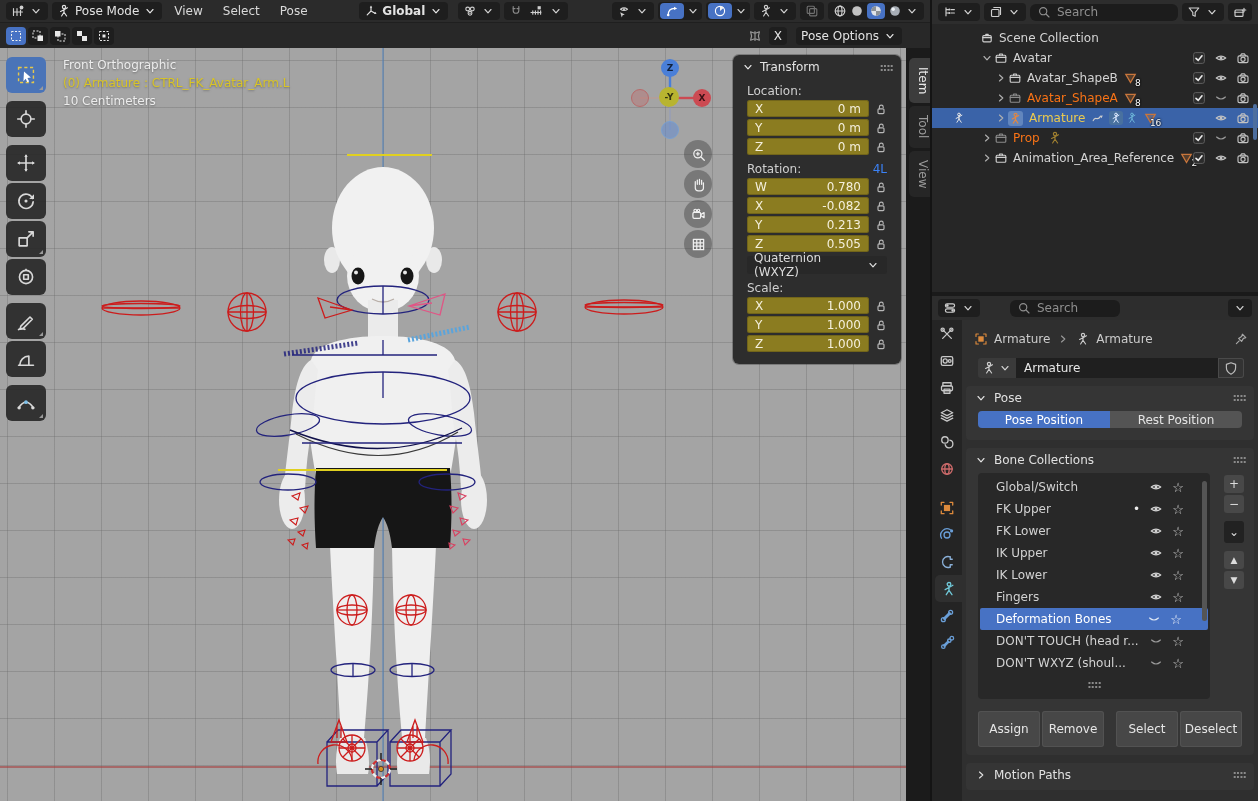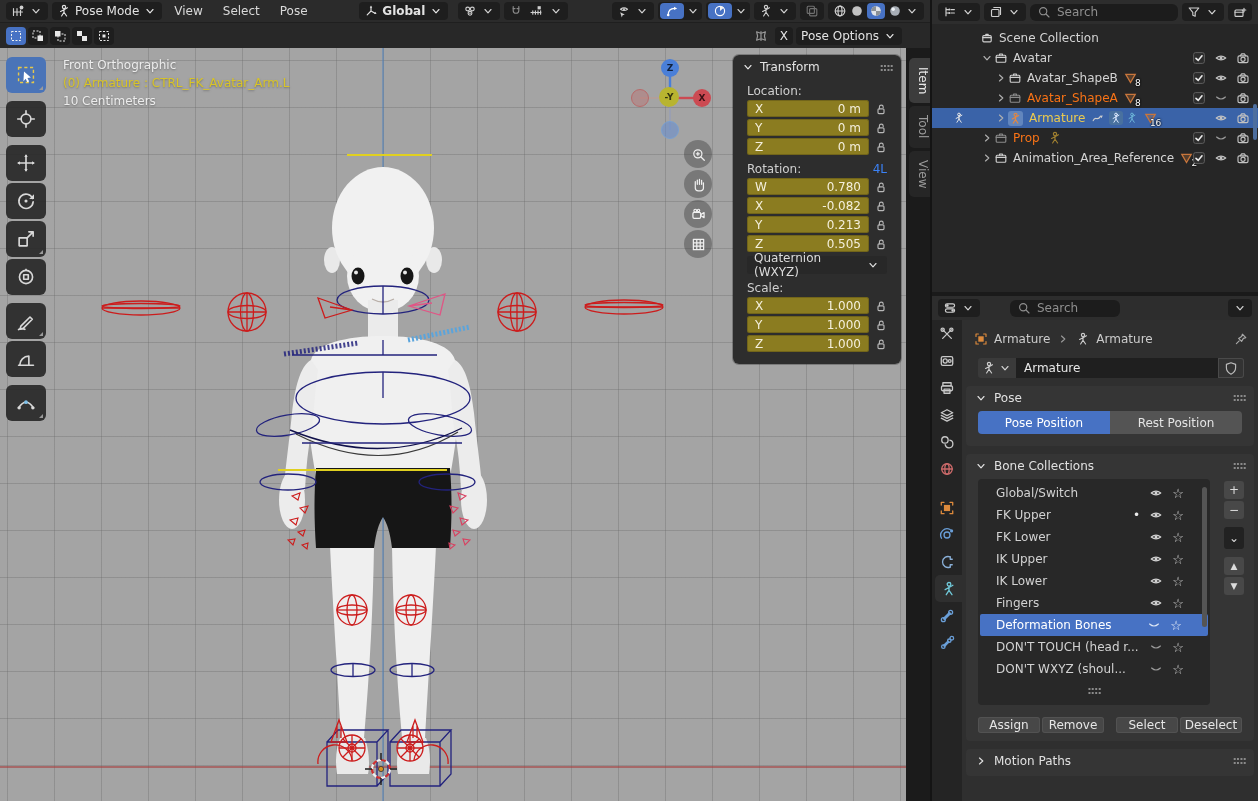--- a/index.html
+++ b/index.html
@@ -105,38 +105,38 @@
   #crumb{display:flex;align-items:center;gap:6px;padding:12px 10px 0 12px;color:#cccccc;}
   #idrow{display:flex;margin:12px 14px 0 16px;height:20px;}
   #idrow .dseg{background:#3a3a3a;border-radius:3px 0 0 3px;display:flex;align-items:center;
         padding:0 4px;gap:2px;color:#d0d0d0;}
   #idrow .name{flex:1;background:#1f1f1f;display:flex;align-items:center;padding:0 8px;color:#e8e8e8;}
   #idrow .fake{width:26px;background:#333;border-radius:0 3px 3px 0;display:flex;align-items:center;
         justify-content:center;color:#bdbdbd;box-shadow:inset 0 0 0 1px #4a4a4a;}
   .panel{background:#353535;border-radius:4px;margin:8px 4px 0 4px;padding-bottom:8px;}
   .panel.flat{padding-bottom:4px;}
   .phead2{display:flex;align-items:center;height:23px;padding:0 8px;gap:6px;color:#e0e0e0;}
-  .seg{display:flex;margin:2px 12px 4px 12px;height:23px;border-radius:4px;overflow:hidden;}
+  .seg{display:flex;margin:2px 12px 4px 12px;height:17px;border-radius:4px;overflow:hidden;}
   .seg div{flex:1;display:flex;align-items:center;justify-content:center;background:#545454;color:#e4e4e4;}
   .seg div.on{background:#4772c4;color:#fff;}
   #bclist{position:relative;margin:2px 44px 0 12px;background:#282828;border-radius:4px;padding:3px 0 8px 0;}
   .bcrow{height:22px;display:flex;align-items:center;padding:0 8px 0 18px;color:#d2d2d2;position:relative;}
   .bcrow.sel{background:#4772c4;color:#fff;border-radius:2px;margin:0 2px;padding-left:16px;}
   .bcrow .ricons{position:absolute;right:26px;display:flex;gap:9px;align-items:center;}
   .bcrow .star{font-size:13px;color:#cfcfcf;}
   .bcrow.sel .star{color:#eef2fa;}
   .bcdot{position:absolute;right:70px;color:#ececec;}
   #bcscroll{position:absolute;right:3px;top:8px;width:5px;height:140px;background:#555;border-radius:3px;}
   #bcside{position:absolute;right:10px;display:flex;flex-direction:column;gap:2px;}
   .sbtn{width:20px;height:18px;background:#484848;border-radius:3px;display:flex;align-items:center;
         justify-content:center;color:#dcdcdc;font-size:12px;}
   .sbtn.dark{background:#222;height:22px;margin:6px 0;}
   .sbtn.arr{font-size:9px;}
   #bcbtns{display:flex;margin:12px 12px 0 12px;gap:2px;}
-  #bcbtns .abtn{height:16px;background:#474747;border-radius:3px;flex:1;display:flex;align-items:center;
+  #bcbtns .abtn{height:36px;background:#474747;border-radius:3px;flex:1;display:flex;align-items:center;
         justify-content:center;color:#e6e6e6;box-shadow:inset 0 0 0 1px rgba(90,90,90,.6);}
   #bcbtns .sp{flex:0 0 8px;background:none;box-shadow:none;}
   .subpanel{display:flex;align-items:center;gap:6px;color:#cfcfcf;padding:12px 0 2px 24px;}
   .listdots{text-align:center;margin-top:4px;}
 </style>
 </head>
 <body>
 
 <div id="app">
 
@@ -305,21 +305,21 @@
           </svg>
         </div>
       </div>
     <div class="flex1"></div>
     <svg class="ic" viewBox="0 0 14 14" style="color:#9a9a9a">
         <path class="s" d="M7 2.5v9M6 4 2.6 2.8 3.6 7l-1 4.2L6 10M8 4l3.4-1.2L10.4 7l1 4.2L8 10"></path>
       </svg>
     <div class="wbtn txt" style="margin-left:4px">
       <span>X</span>
     </div>
-    <div class="wbtn txt" style="margin-right:22px">
+    <div class="wbtn txt" style="margin-left:6px;margin-right:22px">
       <span>Pose Options</span>
       <svg class="ic" viewBox="0 0 14 14" style="">
           <path class="s" d="M4 5.5 7 8.8l3-3.3"></path>
         </svg>
     </div>
   </div>
 
   <div id="viewport">
     <svg id="scene" width="906" height="753" viewBox="0 0 906 753">
 

